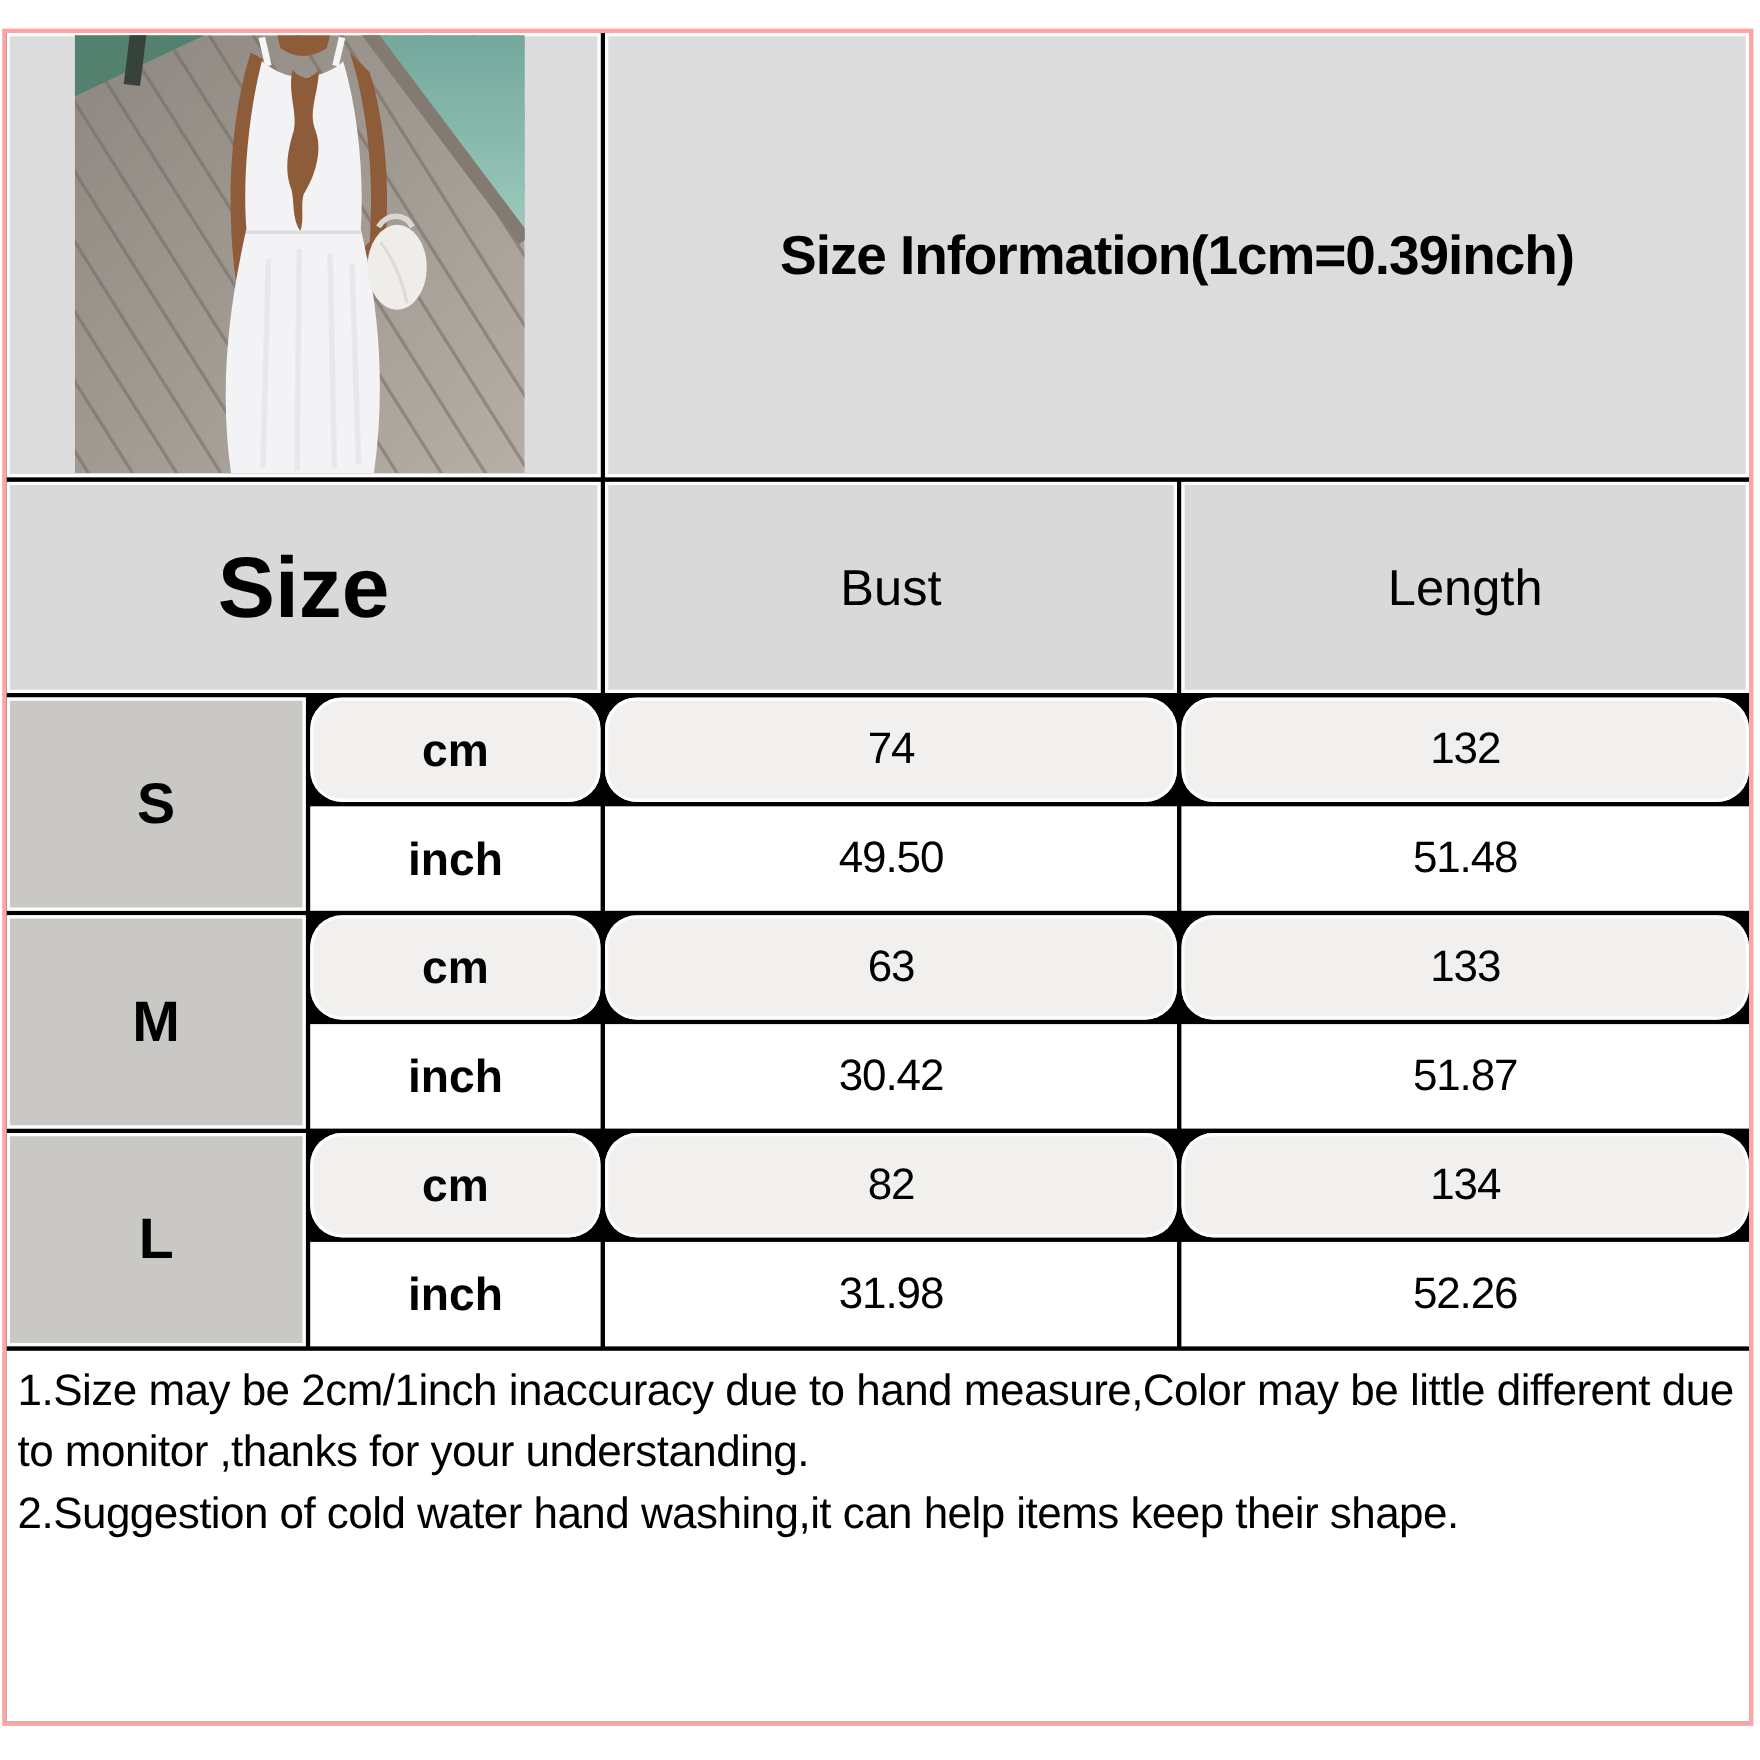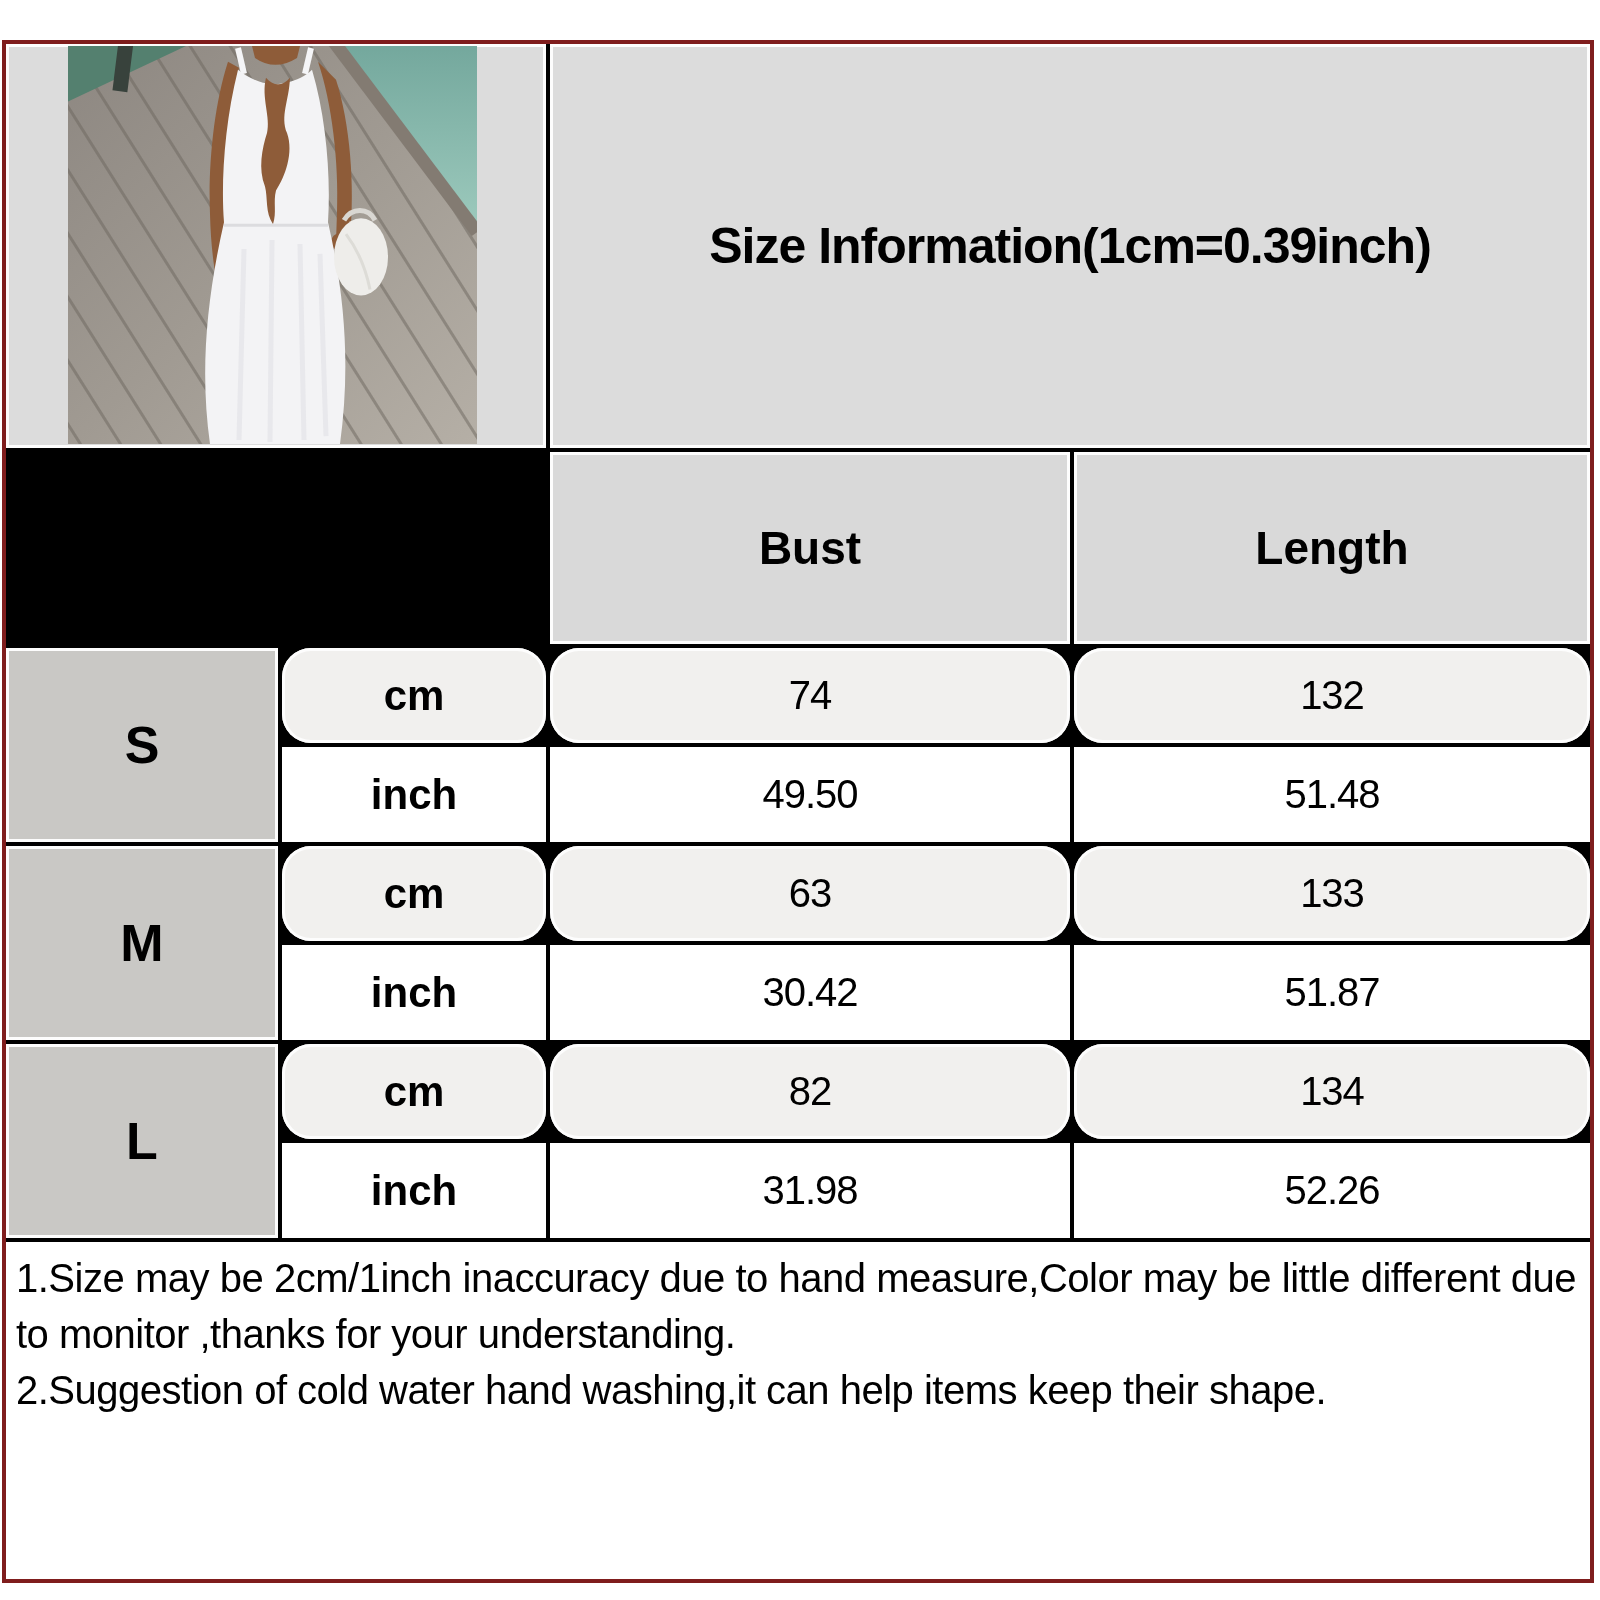--- a/index.html
+++ b/index.html
@@ -1,18 +1,18 @@
 <!DOCTYPE html>
 <html><head>
 <meta charset="utf-8">
 <style>
   html,body{margin:0;padding:0;background:#ffffff;width:1600px;height:1600px;overflow:hidden;
     font-family:"Liberation Sans","DejaVu Sans",sans-serif;color:#000;}
-  .frame{position:absolute;left:2px;top:40px;width:1592px;height:1543px;
-    box-sizing:border-box;border:4px solid #7f1d1d;background:#f9a8d4;}
+  .frame{position:absolute;left:2px;top:26px;width:1592px;height:1543px;
+    box-sizing:border-box;border:4px solid #fca5a5;background:#f9a8d4;}
   .grid{display:grid;width:100%;height:100%;
     grid-template-columns:272px 264px 520px 1fr;
     grid-template-rows:404px 192px 95px 95px 95px 95px 95px 95px 1fr;
     gap:4px;background:#000;}
   .c{display:flex;align-items:center;justify-content:center;box-sizing:border-box;}
   .halo{box-shadow:inset 0 0 0 3px #fdfdfd;}
 
   .cell-photo{grid-column:1/3;grid-row:1;background:#dcdcdc;justify-content:flex-start;align-items:stretch;}
   .cell-title{grid-column:3/5;grid-row:1;background:#dcdcdc;}
   .cell-size-h{grid-column:1/3;grid-row:2;background:#d9d9d9;}
@@ -22,21 +22,21 @@
   .row-s{grid-row:3/5}.row-m{grid-row:5/7}.row-l{grid-row:7/9}
   .cm-bg{background:#f1f0ee;border-radius:29px;}
   .inch-bg{background:#ffffff;}
   .unit{grid-column:2;font-weight:bold;font-size:42px;}
   .val{font-size:40px;letter-spacing:-1px;font-stretch:condensed;}
   .col3{grid-column:3}.col4{grid-column:4}
   .r3{grid-row:3}.r4{grid-row:4}.r5{grid-row:5}.r6{grid-row:6}.r7{grid-row:7}.r8{grid-row:8}
 
   .title-text{font-weight:bold;font-size:50px;letter-spacing:-1px;}
   .size-h-text{font-weight:bold;font-size:78px;}
-  .colh-text{font-weight:bold;font-size:46px;}
+  .colh-text{font-weight:normal;font-size:46px;}
 
   .cell-attention{grid-column:1/5;grid-row:9;background:#ffffff;display:block;
     padding:8px 14px 0 10px;font-size:40px;line-height:56px;letter-spacing:-0.5px;}
   .attn-note{text-align:justify;}
 
   .photo{position:relative;width:409px;height:398px;margin:2px 0 2px 62px;flex:0 0 auto;}
   .photo svg{display:block;width:100%;height:100%;}
 </style>
 </head>
 <body>
@@ -83,20 +83,23 @@
             <path d="M278 190 C290 206 298 226 302 246" stroke="#d6d4ce" stroke-width="3" fill="none" opacity="0.7"></path>
           </g>
         </svg>
       </div>
     </div>
 
     <div class="c cell-title halo">
       <div class="title-text">Size Information(1cm=0.39inch)</div>
     </div>
 
+    <div class="c cell-size-h halo">
+      <div class="size-h-text">Size</div>
+    </div>
     <div class="c cell-bust-h halo">
       <div class="colh-text">Bust</div>
     </div>
     <div class="c cell-length-h halo">
       <div class="colh-text">Length</div>
     </div>
 
     <div class="c letter row-s halo">S</div>
     <div class="c unit cm-bg r3 halo">cm</div>
     <div class="c val cm-bg col3 r3 halo">74</div>

